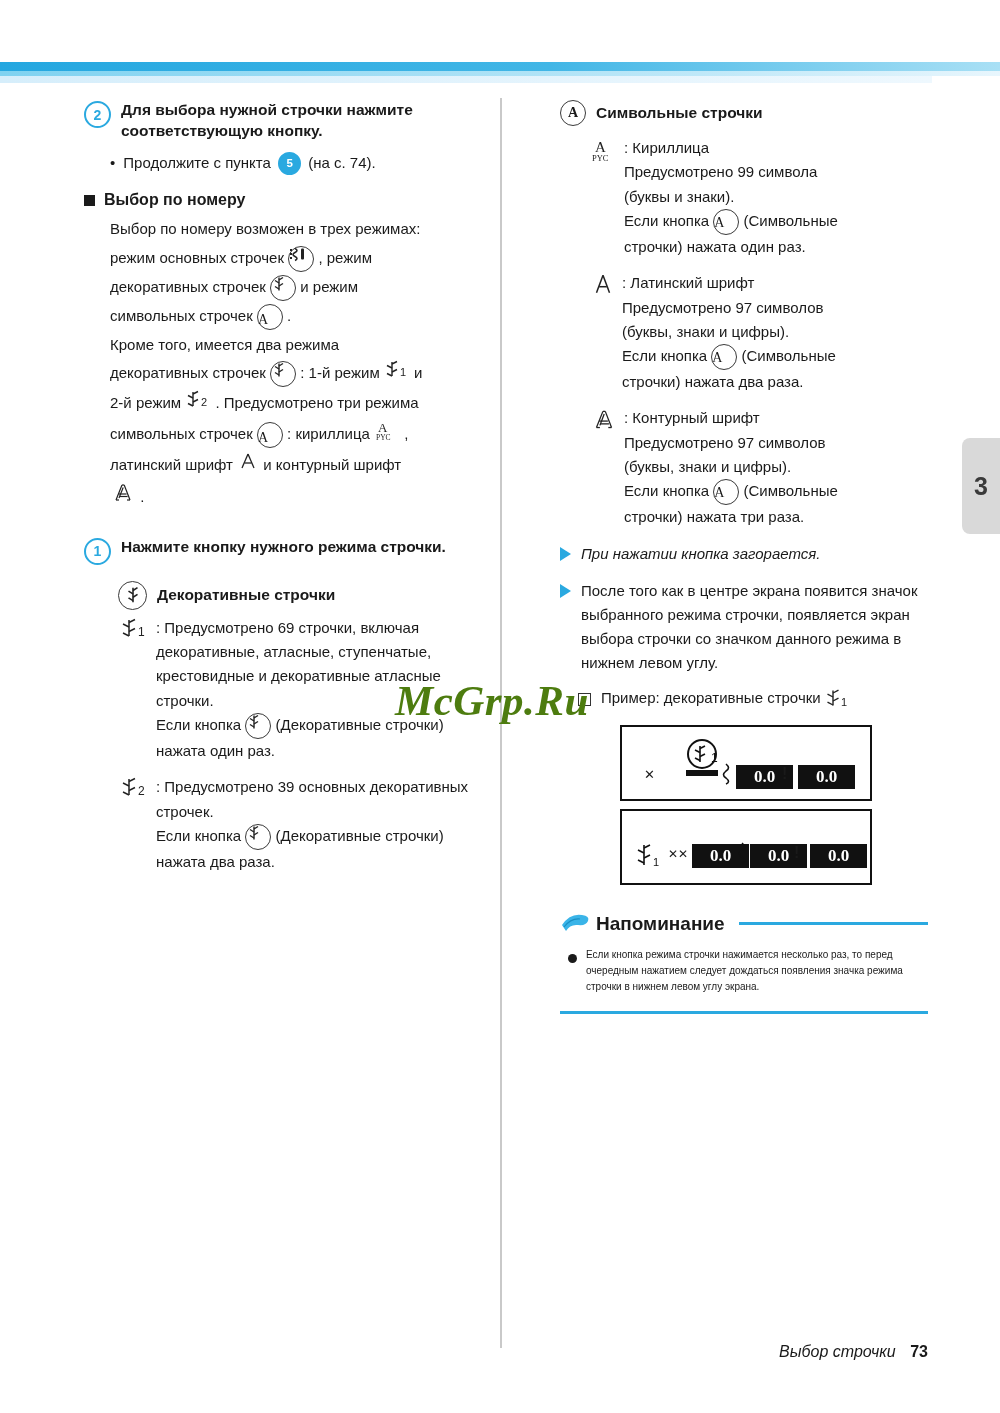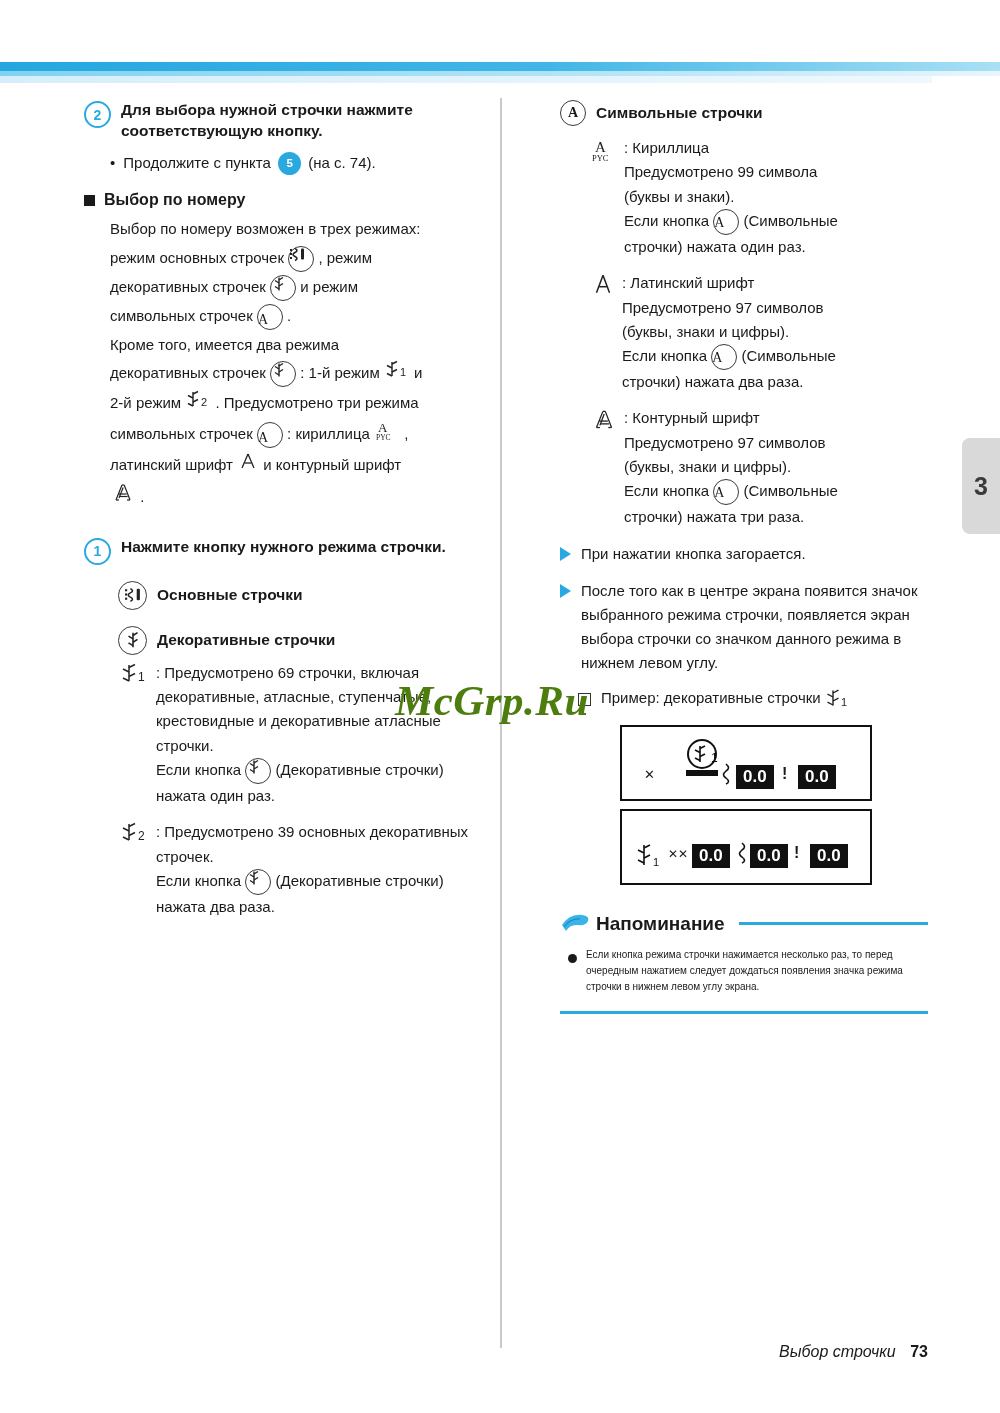--- a/index.html
+++ b/index.html
@@ -222,24 +222,24 @@
     width: 248px;
     height: 72px;
     border: 2.5px solid #111;
     background: #fff;
     position: relative;
     margin-bottom: 8px;
   }
   .lcdseg {
     background: #111;
     color: #fff;
-    font-family: Liberation Sans, sans-serif;
+    font-family: Liberation Serif, serif;
     font-weight: bold;
     font-size: 17px;
-    padding: 2px 7px;
+    padding: 2px 18px;
     letter-spacing: 0px;
   }
 
   
   .rem-head {
     display: flex;
     align-items: center;
     gap: 6px;
     margin-top: 26px;
   }
@@ -468,34 +468,20 @@
       </span>
       <span>.</span>
     </div>
   </div>
 
   <div class="step-row" style="margin-top:22px;">
     <div class="circnum">1</div>
     <div class="h-step">Нажмите кнопку нужного режима строчки.</div>
   </div>
 
-  <div class="sub-head">
-    <span class="ibtn lg">
-      <svg width="18" height="16" viewBox="0 0 17 15">
-          <g fill="#222">
-        <rect x="1" y="2" width="2" height="2"></rect>
-            <rect x="1" y="6" width="2" height="2"></rect>
-            <rect x="1" y="10" width="2" height="2"></rect>
-        <path d="M6 1.5 q4 2 0 4 q-4 2 0 4 q4 2 0 4" stroke="#222" stroke-width="1.5" fill="none"></path>
-        <rect x="12" y="1.5" width="3" height="11" rx="1"></rect>
-      </g>
-        </svg>
-    </span>
-    <span>Основные строчки</span>
-  </div>
 
   <div class="sub-head">
     <span class="ibtn lg">
       <svg width="18" height="18" viewBox="0 0 16 16">
           <g stroke="#222" stroke-width="1.4" fill="none">
         <path d="M8 1.5 v13"></path>
             <path d="M8 4 l4 -2.5"></path>
             <path d="M8 7 l-4 -2.5"></path>
             <path d="M8 10 l4 -2.5"></path>
             <path d="M8 13 l-4 -2.5"></path>
@@ -637,21 +623,21 @@
       <span>: Контурный шрифт</span><br>
       <span>Предусмотрено 97 символов</span><br>
       <span>(буквы, знаки и цифры).</span><br>
       <span>Если кнопка</span>
       <span class="ibtn inline-ic"><span class="letterA">A</span></span>
       <span>(Символьные</span><br>
       <span>строчки) нажата три раза.</span>
     </span>
   </div>
 
-  <div class="arrow-row" style="margin-top:2px;">
+  <div class="arrow-row" style="margin-top:2px;font-style:italic;">
     <span class="tri"></span>
     <span class="arrow-text">При нажатии кнопка загорается.</span>
   </div>
   <div class="arrow-row">
     <span class="tri"></span>
     <span class="arrow-text">После того как в центре экрана появится значок выбранного режима строчки, появляется экран выбора строчки со значком данного режима в нижнем левом углу.</span>
   </div>
 
   <div class="sqbullet-row">
     <span class="sq-open"></span>

